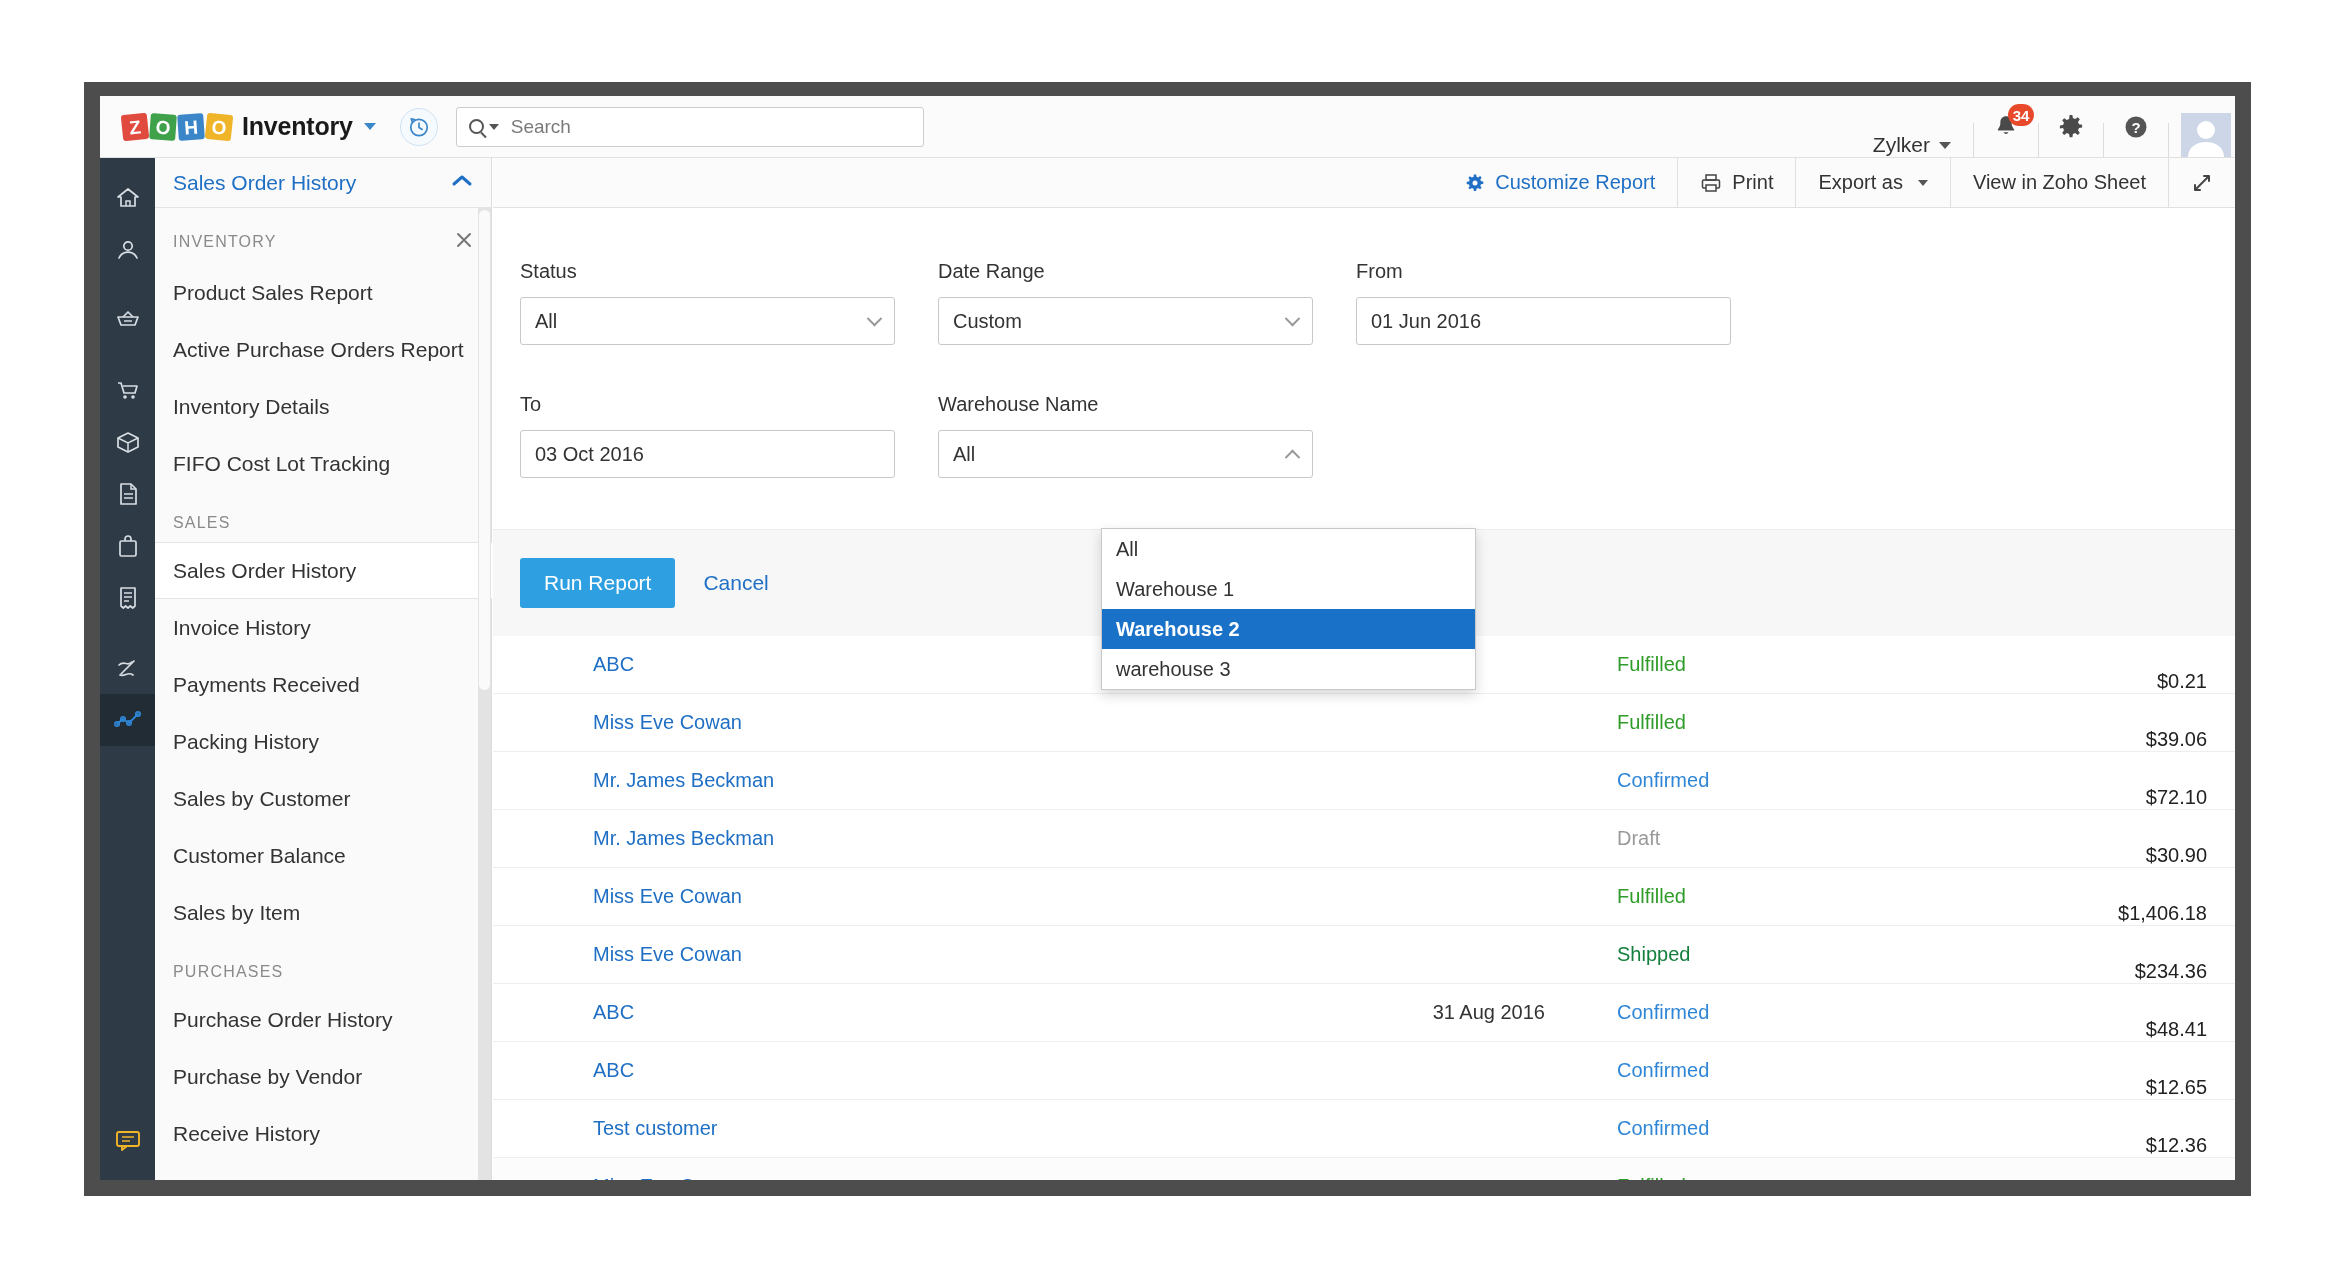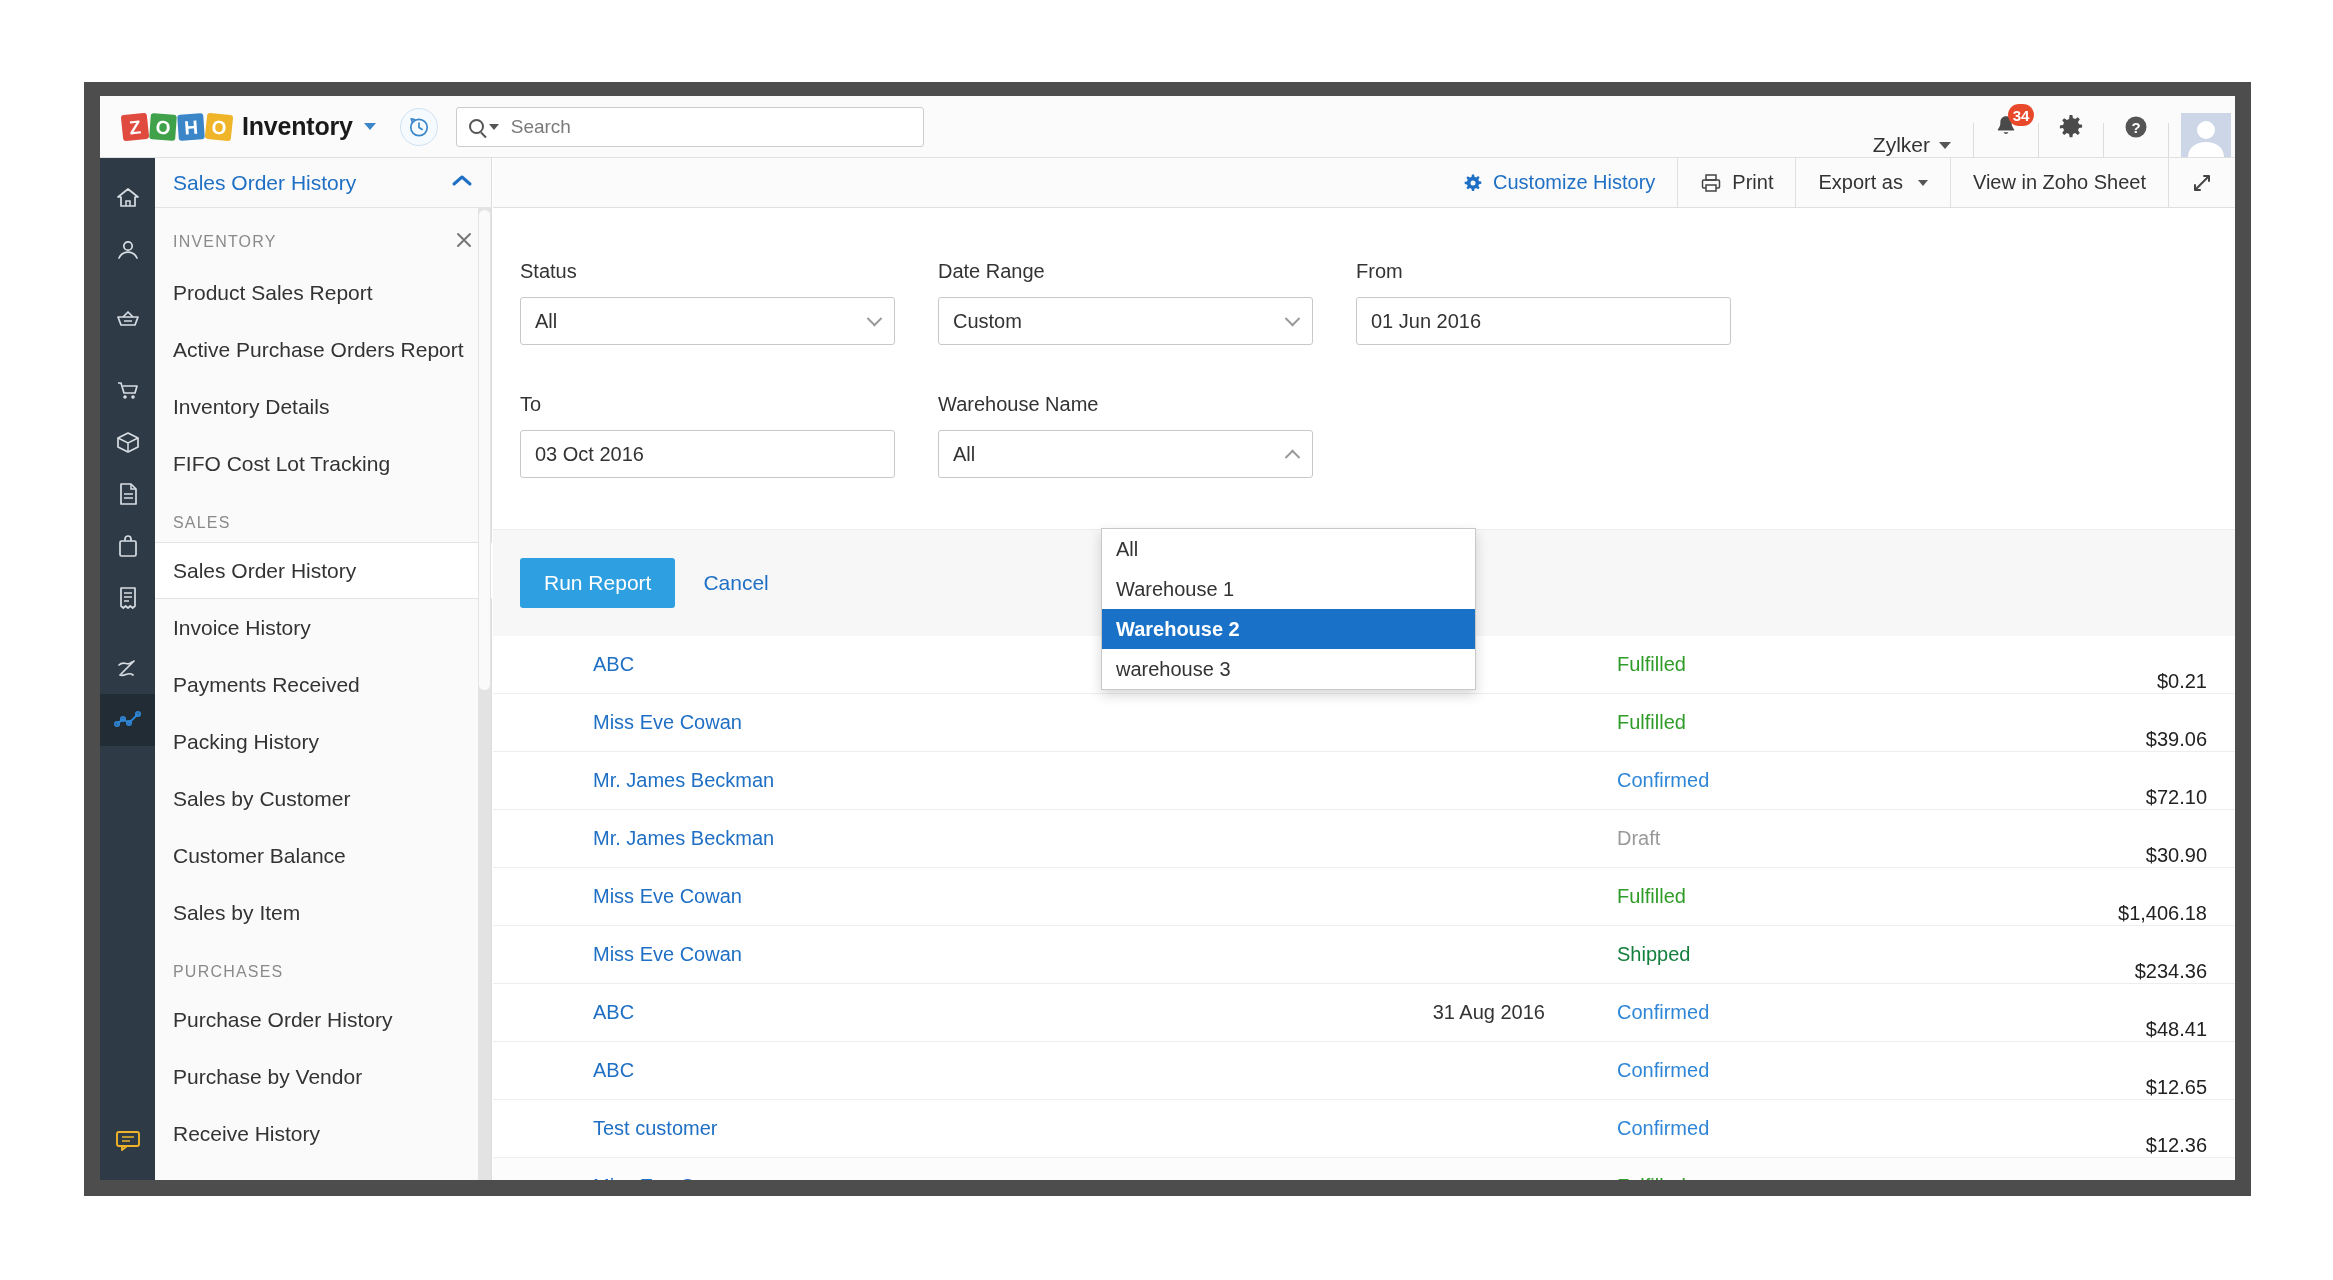--- a/index.html
+++ b/index.html
@@ -499,21 +499,21 @@
     </div>
   </div>
 
   <div id="rpt-toolbar">
     <div class="tb-btn link">
       <svg width="20" height="20" viewBox="0 0 20 20">
         <circle cx="10" cy="10" r="3.1" fill="#1f6fc4"></circle>
         <path d="M8.9 1.4h2.2l.4 2.3 1.7.7 1.9-1.3 1.5 1.5-1.3 1.9.7 1.7 2.3.4v2.2l-2.3.4-.7 1.7 1.3 1.9-1.5 1.5-1.9-1.3-1.7.7-.4 2.3H8.9l-.4-2.3-1.7-.7-1.9 1.3L3.4 15l1.3-1.9-.7-1.7-2.3-.4V8.8l2.3-.4.7-1.7L3.4 4.8l1.5-1.5 1.9 1.3 1.7-.7z" fill="#1f6fc4"></path>
         <circle cx="10" cy="10" r="2.5" fill="#fbfbfb"></circle>
       </svg>
-      <span>Customize History</span>
+      <span>Customize Report</span>
     </div>
     <div class="tb-div"></div>
     <div class="tb-btn">
       <svg width="22" height="20" viewBox="0 0 22 20">
         <rect x="6" y="2" width="10" height="5" fill="none" stroke="#444" stroke-width="1.5"></rect>
         <rect x="2.5" y="7" width="17" height="8" rx="1.2" fill="none" stroke="#444" stroke-width="1.5"></rect>
         <rect x="6" y="12" width="10" height="6" fill="#fbfbfb" stroke="#444" stroke-width="1.5"></rect>
       </svg>
       <span>Print</span>
     </div>

